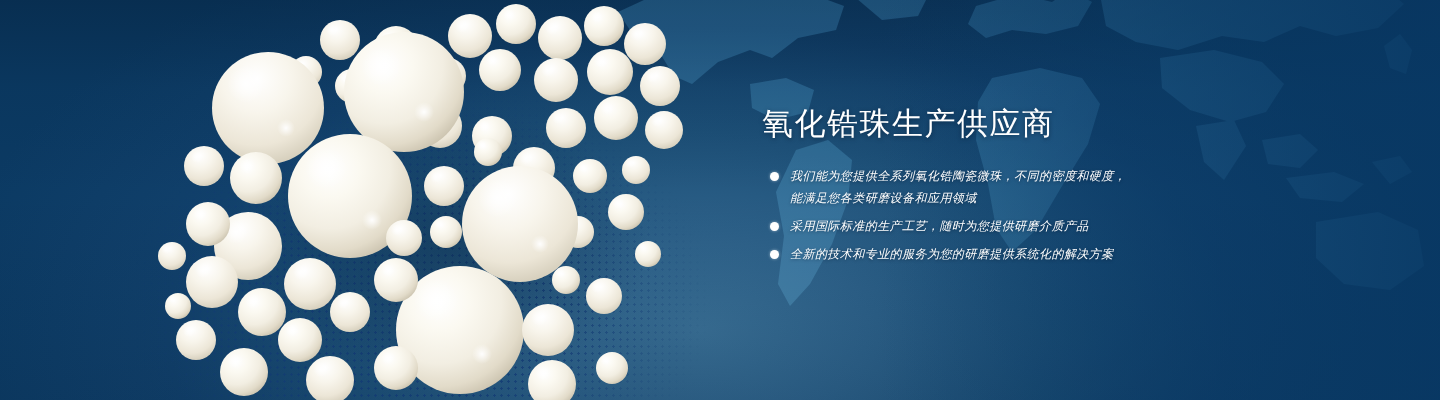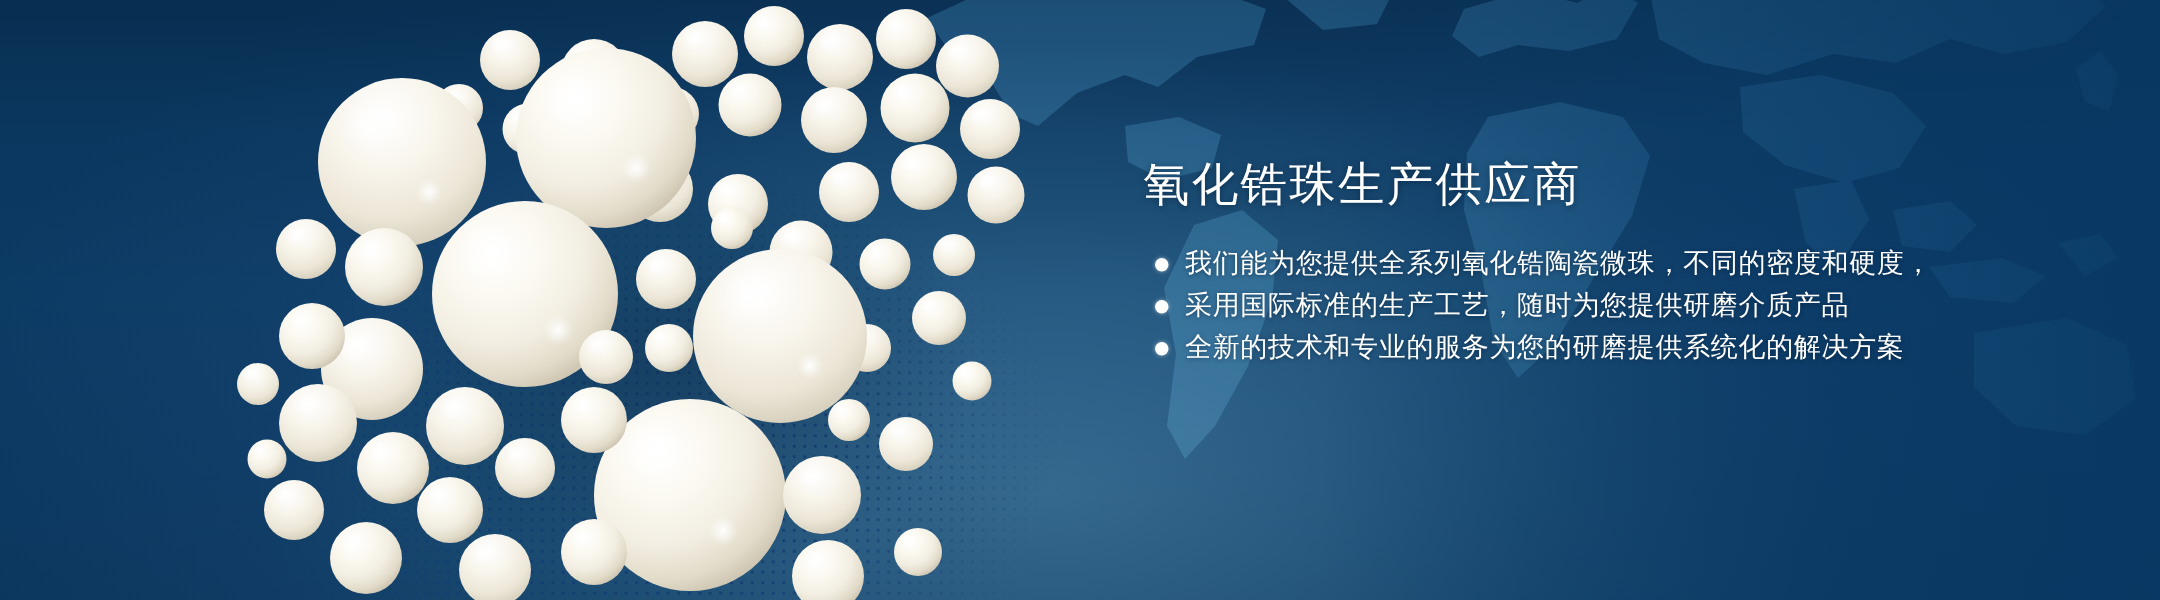--- a/index.html
+++ b/index.html
@@ -83,26 +83,27 @@
     text-shadow:0 1px 4px rgba(2,22,44,.55);
     white-space:nowrap;
   }
   .bullets {
     margin-top:22px;
     list-style:none;
   }
   .bullet {
     position:relative;
     padding-left:28px;
-    font-size:18px;
+    font-size:12px;
     line-height:22px;
     color:#ffffff;
     letter-spacing:.45px;
     margin-bottom:6px;
     text-shadow:0 1px 3px rgba(2,22,44,.5);
+    font-style:italic;
   }
   .bullet:last-child { margin-bottom:0; }
   .dot {
     position:absolute;
     left:8px; top:7px;
     width:9px; height:9px;
     border-radius:50%;
     background:#ffffff;
     box-shadow:0 0 3px rgba(255,255,255,.5);
   }
@@ -313,20 +314,21 @@
     </svg>
   </div>
 
   <div class="copy">
     <h1 class="headline">氧化锆珠生产供应商</h1>
 
     <ul class="bullets">
       <li class="bullet">
         <span class="dot"></span>
         <span class="bline">我们能为您提供全系列氧化锆陶瓷微珠，不同的密度和硬度，</span>
+        <span class="bline">能满足您各类研磨设备和应用领域</span>
       </li>
       <li class="bullet">
         <span class="dot"></span>
         <span class="bline">采用国际标准的生产工艺，随时为您提供研磨介质产品</span>
       </li>
       <li class="bullet">
         <span class="dot"></span>
         <span class="bline">全新的技术和专业的服务为您的研磨提供系统化的解决方案</span>
       </li>
     </ul>

